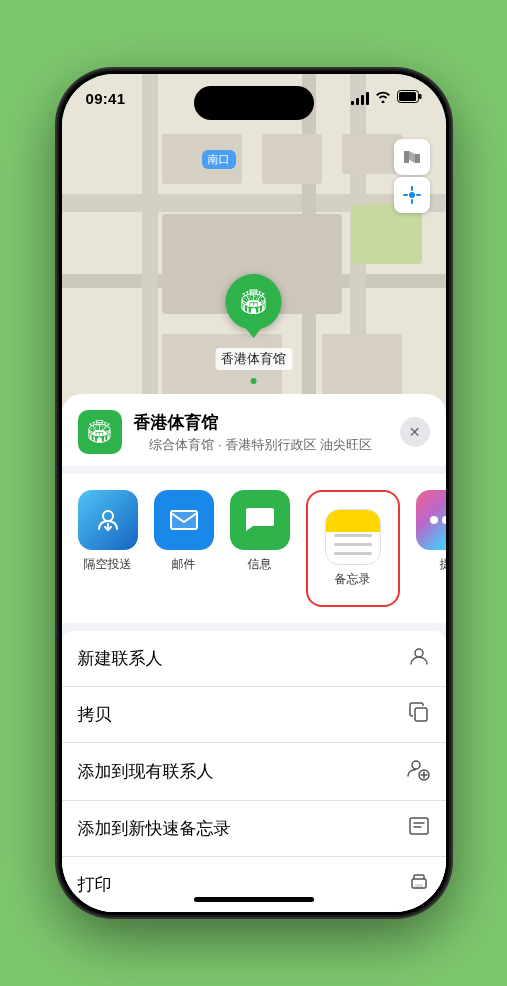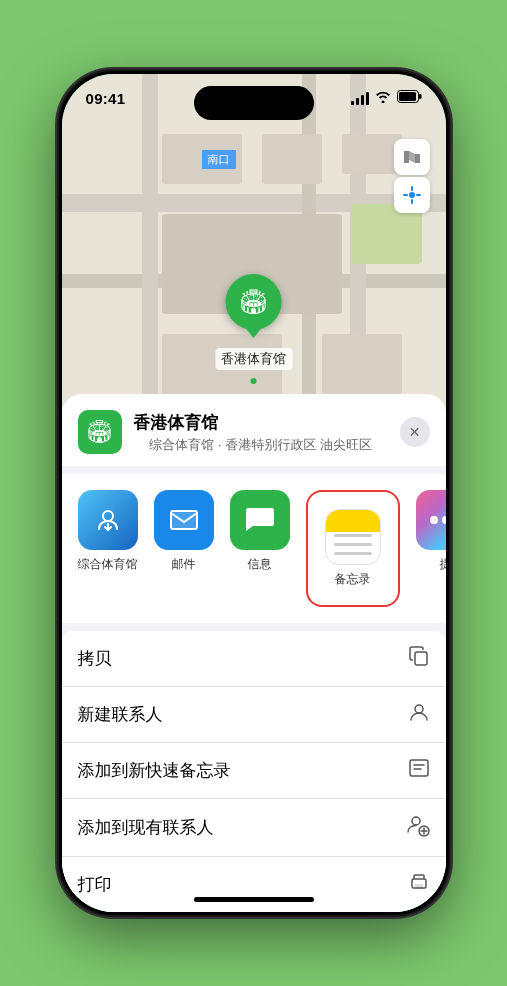--- a/index.html
+++ b/index.html
@@ -164,21 +164,21 @@
       border-radius: 4px;
     }
     
     .map-label {
       position: absolute;
       top: 76px; left: 140px;
       background: #4a9ef4;
       color: #fff;
       font-size: 11px;
       padding: 2px 6px;
-      border-radius: 1px;
+      border-radius: 6px;
       font-weight: 500;
     }
     
     .map-controls {
       position: absolute;
       top: 65px; right: 16px;
       display: flex;
       flex-direction: column;
       gap: 2px;
       z-index: 5;
@@ -523,21 +523,21 @@
       <div class="share-row">
 
         <div class="share-item">
           <div class="share-icon-wrap airdrop">
             <svg width="30" height="30" viewBox="0 0 30 30" fill="none">
               <circle cx="15" cy="11" r="5" stroke="#fff" stroke-width="2" fill="none"></circle>
               <path d="M6 24c0-5 4-8 9-8s9 3 9 8" stroke="#fff" stroke-width="2" fill="none" stroke-linecap="round"></path>
               <path d="M15 19v6M12 22l3 3 3-3" stroke="#fff" stroke-width="2" stroke-linecap="round"></path>
             </svg>
           </div>
-          <span class="share-label">综合体育馆</span>
+          <span class="share-label">隔空投送</span>
         </div>
 
         <div class="share-item">
           <div class="share-icon-wrap mail">
             <svg width="34" height="34" viewBox="0 0 34 34" fill="none">
               <rect x="4" y="8" width="26" height="18" rx="2" fill="#fff" opacity="0.2"></rect>
               <path d="M4 10l13 9 13-9" stroke="#fff" stroke-width="2" fill="none"></path>
               <rect x="4" y="8" width="26" height="18" rx="2" stroke="#fff" stroke-width="2" fill="none"></rect>
             </svg>
           </div>
@@ -574,62 +574,62 @@
             </div>
           </div>
           <span class="share-label">提</span>
         </div>
 
       </div>
 
       <div class="action-list">
 
         <div class="action-item">
+          <span class="action-text">新建联系人</span>
+          <span class="action-icon">
+            <svg width="22" height="22" viewBox="0 0 22 22" fill="none">
+              <circle cx="11" cy="8" r="4" stroke="#555" stroke-width="1.5" fill="none"></circle>
+              <path d="M3 19c0-4 4-7 8-7s8 3 8 7" stroke="#555" stroke-width="1.5" fill="none" stroke-linecap="round"></path>
+            </svg>
+          </span>
+        </div>
+
+        <div class="action-item">
           <span class="action-text">拷贝</span>
           <span class="action-icon">
             <svg width="22" height="22" viewBox="0 0 22 22" fill="none">
               <rect x="7" y="7" width="12" height="13" rx="2" stroke="#555" stroke-width="1.5" fill="none"></rect>
               <path d="M5 15H4a2 2 0 01-2-2V4a2 2 0 012-2h9a2 2 0 012 2v1" stroke="#555" stroke-width="1.5" fill="none"></path>
-            </svg>
-          </span>
-        </div>
-
-        <div class="action-item">
-          <span class="action-text">新建联系人</span>
-          <span class="action-icon">
-            <svg width="22" height="22" viewBox="0 0 22 22" fill="none">
-              <circle cx="11" cy="8" r="4" stroke="#555" stroke-width="1.5" fill="none"></circle>
-              <path d="M3 19c0-4 4-7 8-7s8 3 8 7" stroke="#555" stroke-width="1.5" fill="none" stroke-linecap="round"></path>
-            </svg>
-          </span>
-        </div>
-
-        <div class="action-item">
-          <span class="action-text">添加到新快速备忘录</span>
-          <span class="action-icon">
-            <svg width="22" height="22" viewBox="0 0 22 22" fill="none">
-              <rect x="2" y="3" width="18" height="16" rx="2" stroke="#555" stroke-width="1.5" fill="none"></rect>
-              <path d="M6 8h10M6 12h7" stroke="#555" stroke-width="1.5" stroke-linecap="round"></path>
             </svg>
           </span>
         </div>
 
         <div class="action-item">
           <span class="action-text">添加到现有联系人</span>
           <span class="action-icon">
             <svg width="24" height="24" viewBox="0 0 24 24" fill="none">
               <circle cx="10" cy="8" r="4" stroke="#555" stroke-width="1.5" fill="none"></circle>
               <path d="M2 19c0-4 3.5-6.5 8-6.5" stroke="#555" stroke-width="1.5" fill="none" stroke-linecap="round"></path>
               <circle cx="18" cy="18" r="5" stroke="#555" stroke-width="1.5" fill="none"></circle>
               <path d="M18 15v6M15 18h6" stroke="#555" stroke-width="1.5" stroke-linecap="round"></path>
             </svg>
           </span>
         </div>
 
         <div class="action-item">
+          <span class="action-text">添加到新快速备忘录</span>
+          <span class="action-icon">
+            <svg width="22" height="22" viewBox="0 0 22 22" fill="none">
+              <rect x="2" y="3" width="18" height="16" rx="2" stroke="#555" stroke-width="1.5" fill="none"></rect>
+              <path d="M6 8h10M6 12h7" stroke="#555" stroke-width="1.5" stroke-linecap="round"></path>
+            </svg>
+          </span>
+        </div>
+
+        <div class="action-item">
           <span class="action-text">打印</span>
           <span class="action-icon">
             <svg width="22" height="22" viewBox="0 0 22 22" fill="none">
               <rect x="4" y="8" width="14" height="9" rx="1.5" stroke="#555" stroke-width="1.5" fill="none"></rect>
               <path d="M6 8V5a1 1 0 011-1h8a1 1 0 011 1v3" stroke="#555" stroke-width="1.5" fill="none"></path>
               <rect x="7" y="13" width="8" height="5" rx="0.5" fill="#555" opacity="0.2"></rect>
             </svg>
           </span>
         </div>
 

